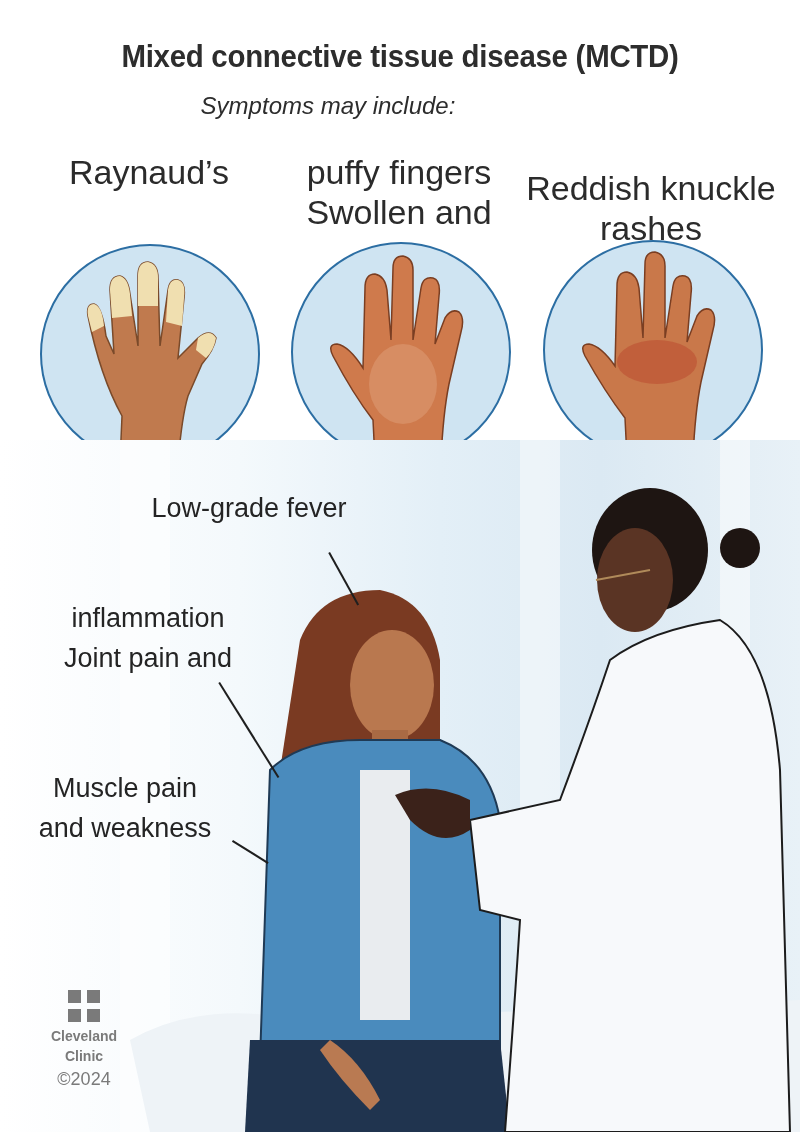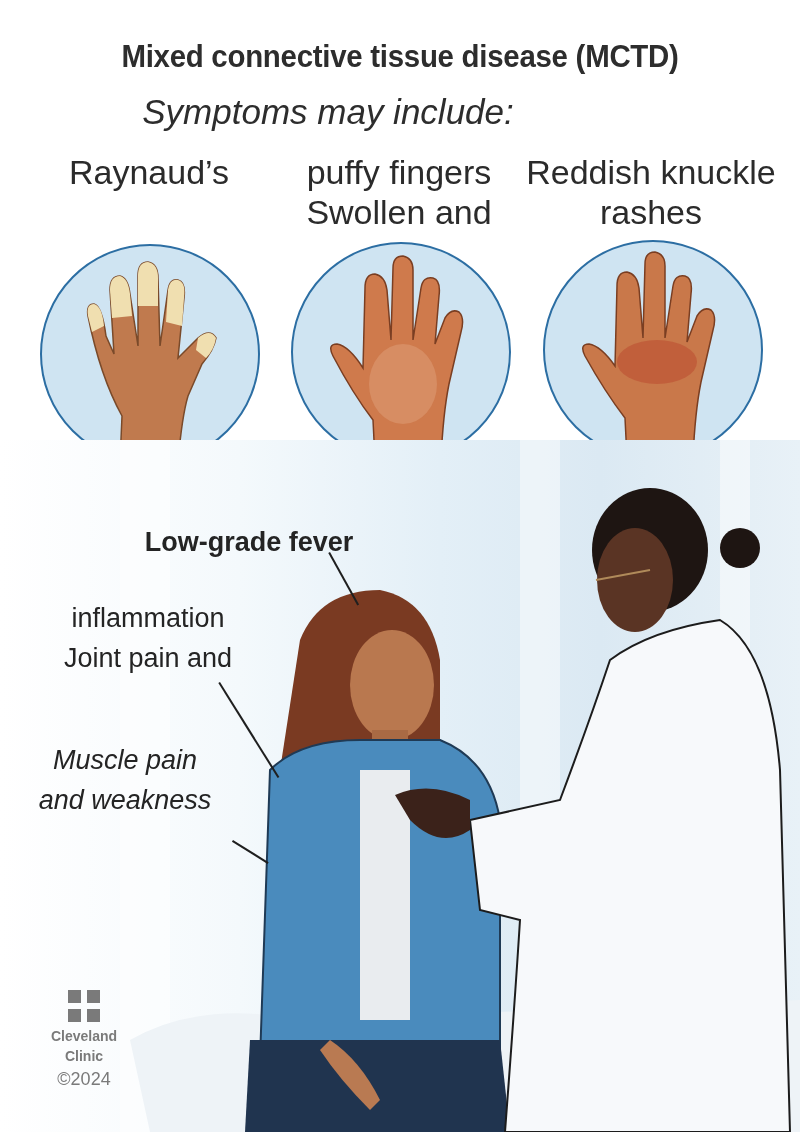--- a/index.html
+++ b/index.html
@@ -9,21 +9,21 @@
     font-family: "Liberation Sans", "DejaVu Sans", sans-serif;
     color: #2b2b2b;
   }
   .title {
     position: absolute; left: 0; width: 800px; top: 38px;
     text-align: center; font-size: 32px; font-weight: bold; letter-spacing: -0.3px;
     color: #2d2d2d; transform: scaleX(0.92);
   }
   .subtitle {
     position: absolute; left: 0; width: 656px; top: 92px;
-    text-align: center; font-size: 35px; font-style: italic; color: #2d2d2d;
+    text-align: center; font-size: 24px; font-style: italic; color: #2d2d2d;
   }
   .hand-col { position: absolute; top: 152px; width: 250px; text-align: center; }
   .hand-label { font-size: 34px; line-height: 40px; color: #2b2b2b; height: 82px; }
   .circle {
     position: absolute; width: 216px; height: 216px; border-radius: 50%;
     background: #cfe4f2; border: 2px solid #2c6ea3; overflow: hidden;
   }
   .hand { position: absolute; left: 0; top: 0; width: 216px; height: 216px; }
   .scene {
     position: absolute; left: 0; top: 440px; width: 800px; height: 692px;
@@ -68,21 +68,21 @@
     <div>Swollen and</div>
   </div>
 </div>
 <div class="circle" style="left:291px; top:242px;">
   <svg class="hand" viewBox="0 0 216 216">
     <path d="M82 216 L80 176 Q60 150 40 112 Q34 100 44 100 Q56 102 70 124 L72 44 Q72 30 82 30 Q92 32 94 46 L98 96 L100 24 Q100 12 110 12 Q120 14 120 26 L120 96 L128 44 Q130 32 140 34 Q148 36 146 52 L142 100 L152 74 Q158 64 166 68 Q172 74 168 88 L156 140 Q150 170 148 216 Z" fill="#cf7a4c" stroke="#7a3e22" stroke-width="1.5"></path>
     <ellipse cx="110" cy="140" rx="34" ry="40" fill="#e0a07a" opacity="0.5"></ellipse>
   </svg>
 </div>
 
-<div class="hand-col" style="left:526px;">
+<div class="hand-col" style="left:526px;margin-top:16px;">
   <div class="hand-label">
     <div>Reddish knuckle</div>
     <div>rashes</div>
   </div>
 </div>
 <div class="circle" style="left:543px; top:240px;">
   <svg class="hand" viewBox="0 0 216 216">
     <path d="M82 216 L80 176 Q60 150 40 114 Q34 102 44 102 Q56 104 70 124 L72 44 Q72 30 82 30 Q92 32 94 46 L98 96 L100 22 Q100 10 110 10 Q120 12 120 24 L120 96 L128 44 Q130 32 140 34 Q148 36 146 52 L142 100 L152 74 Q158 64 166 68 Q172 74 168 88 L156 140 Q150 170 148 216 Z" fill="#c9784a" stroke="#7a3e22" stroke-width="1.5"></path>
     <ellipse cx="112" cy="120" rx="40" ry="22" fill="#b8402a" opacity="0.45"></ellipse>
   </svg>
@@ -115,32 +115,32 @@
     <ellipse cx="635" cy="140" rx="38" ry="52" fill="#5a3424"></ellipse>
 
     <path d="M596 140 L650 130" stroke="#b08a5a" stroke-width="2" fill="none"></path>
 
     <path d="M610 220 Q650 190 720 180 Q770 210 780 330 L790 692 L505 692 Q515 560 520 480 L480 470 L470 380 L560 360 Q590 280 610 220 Z" fill="#f7f9fb" stroke="#1c1c1c" stroke-width="2"></path>
 
     <path d="M395 355 Q430 340 470 360 L470 390 Q440 410 410 380 Z" fill="#3b221a"></path>
   </svg>
 </div>
 
-<div class="label" style="left:134px; top:522px; width:230px;font-weight:bold;">
+<div class="label" style="left:134px; top:488px; width:230px;">
   <div>Low-grade fever</div>
 </div>
 <div class="leader" style="left:330px; top:552px; width:60px; transform: rotate(61deg);"></div>
 
 <div class="label" style="left:40px; top:598px; width:216px;">
   <div>inflammation</div>
   <div>Joint pain and</div>
 </div>
 <div class="leader" style="left:220px; top:682px; width:112px; transform: rotate(58deg);"></div>
 
-<div class="label" style="left:22px; top:740px; width:206px;font-style:italic;">
+<div class="label" style="left:22px; top:768px; width:206px;">
   <div>Muscle pain</div>
   <div>and weakness</div>
 </div>
 <div class="leader" style="left:233px; top:840px; width:42px; transform: rotate(32deg);"></div>
 
 <div class="logo">
   <div class="logo-mark">
     <span style="left:0; top:0;"></span>
     <span style="right:0; top:0;"></span>
     <span style="left:0; bottom:0;"></span>

